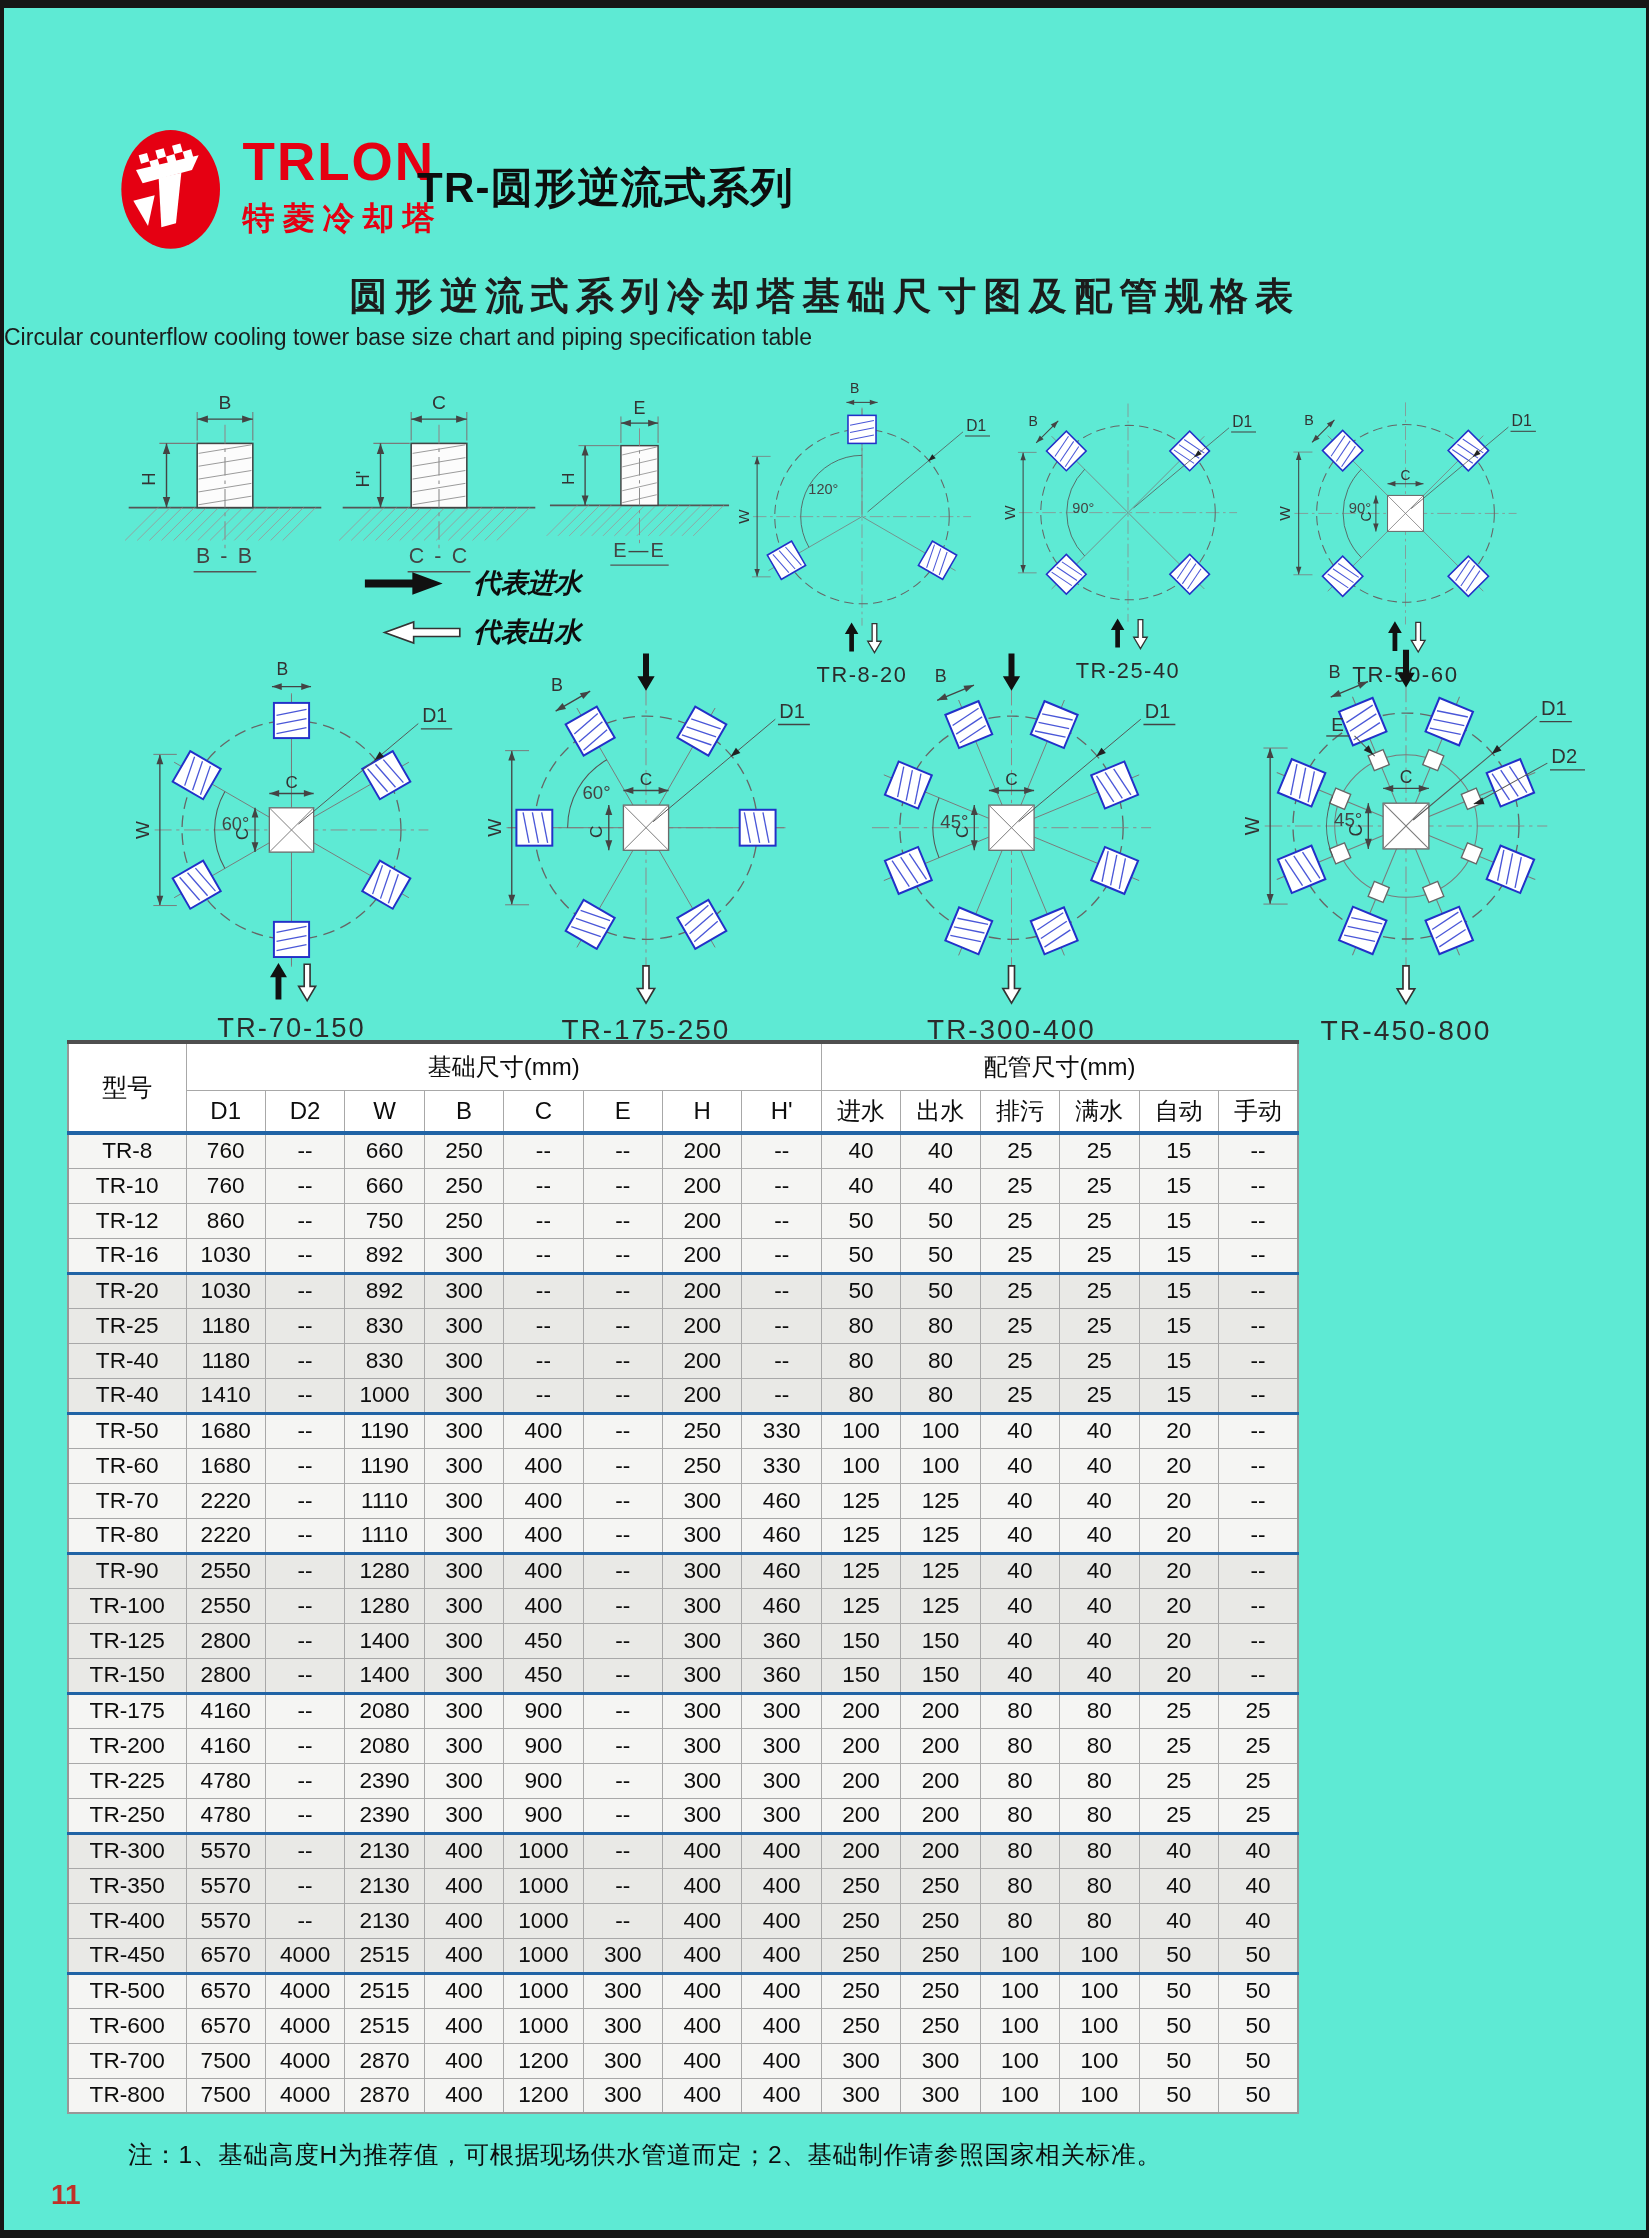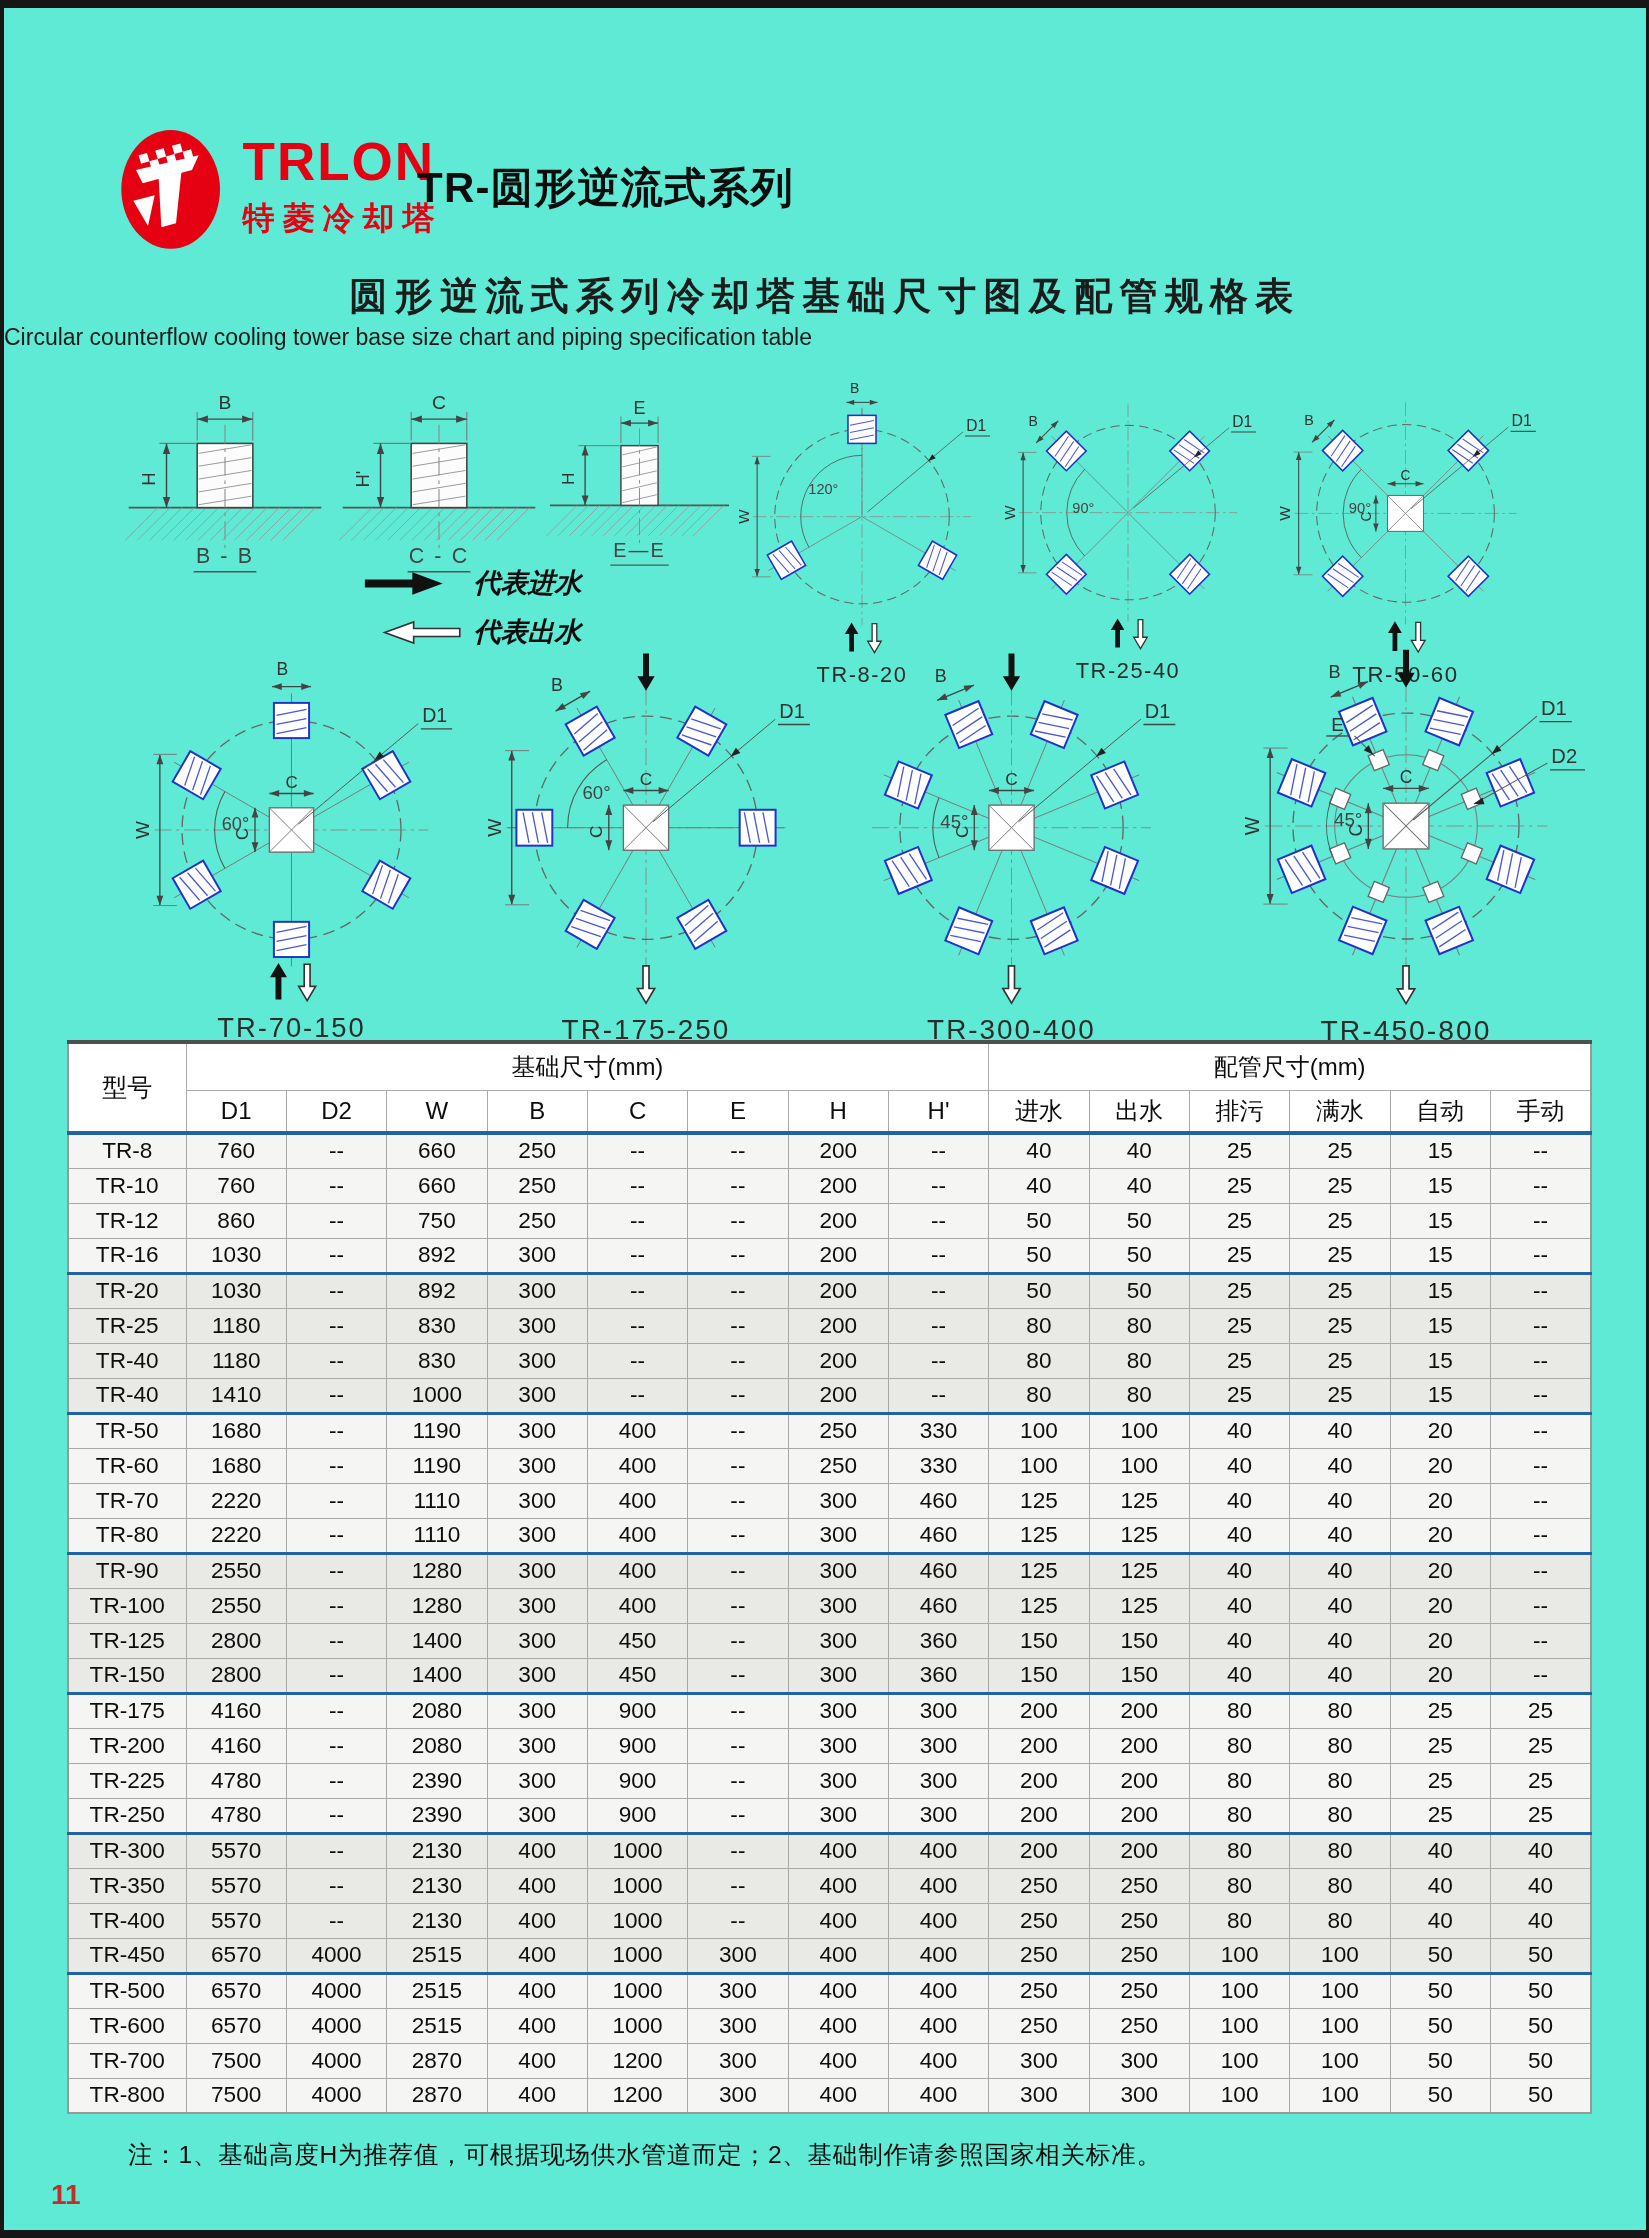--- a/index.html
+++ b/index.html
@@ -20,21 +20,21 @@
   .diagram svg{display:block;}
   .legend{position:absolute;left:359px;top:557px;display:flex;flex-direction:column;gap:13.3px;}
   .legend-row{display:flex;align-items:center;gap:10.6px;}
   .legend-label{font-size:27px;font-weight:bold;color:#0d0d0d;font-style:italic;}
   
   .dash{fill:none;stroke:#666;stroke-width:2;stroke-dasharray:18 10;}
   .thin{fill:none;stroke:#7a7a7a;stroke-width:1.5;}
   .cl{stroke:#8c8c8c;stroke-width:1.5;stroke-dasharray:26 7 5 7;fill:none;}
   .dim{stroke:#444;stroke-width:2;fill:none;}
   
-  .spec-table{position:absolute;left:63px;top:1032px;width:1525px;border-collapse:collapse;table-layout:fixed;
+  .spec-table{position:absolute;left:63px;top:1032px;width:1232px;border-collapse:collapse;table-layout:fixed;
               font-size:22.6px;color:#0d0d0d;border-top:4px solid #4f4f4f;border-left:2px solid #989898;
               border-right:2px solid #989898;border-bottom:2.7px solid #989898;}
   .spec-table th,.spec-table td{border:1.3px solid #a8a8a8;text-align:center;padding:0;overflow:hidden;white-space:nowrap;}
   .spec-table thead tr:first-child{height:48px;}
   .spec-table thead tr:last-child{height:43px;}
   .spec-table thead th{background:#ffffff;font-weight:normal;font-size:24px;}
   .spec-table thead tr:last-child th,.spec-table thead th[rowspan]{border-bottom:4px solid #2063a5;}
   .spec-table tbody tr{height:35px;}
   .spec-table tbody tr.g-light td{background:#f5f5f3;}
   .spec-table tbody tr.g-dark td{background:#e9e9e6;}

